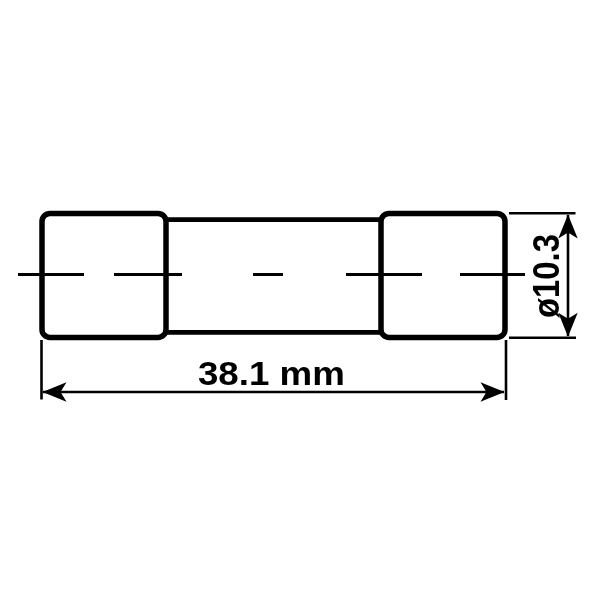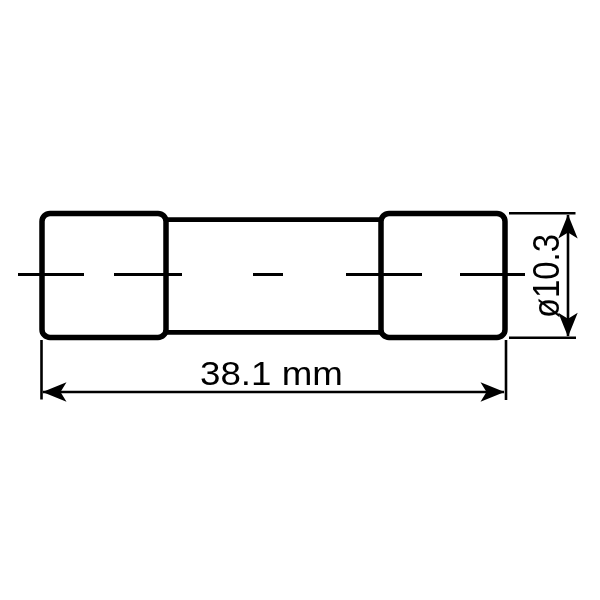--- a/index.html
+++ b/index.html
@@ -1,16 +1,16 @@
 <!DOCTYPE html>
 <html><head>
 <meta charset="utf-8">
 <style>
   html,body{margin:0;padding:0;background:#fff;}
-  .page{width:580px;height:600px;position:relative;background:#fff;overflow:hidden;}
+  .page{width:580px;height:600px;position:relative;background:#fff;overflow:hidden;font-weight:bold;}
   svg text{font-family:"Liberation Sans",sans-serif;fill:#000;}
 </style>
 </head>
 <body>
 <div class="page">
 <svg width="600" height="600" viewBox="0 0 600 600">
 
   <rect x="0" y="0" width="600" height="600" fill="#ffffff"></rect>
 
   <g stroke="#000" stroke-width="3">

